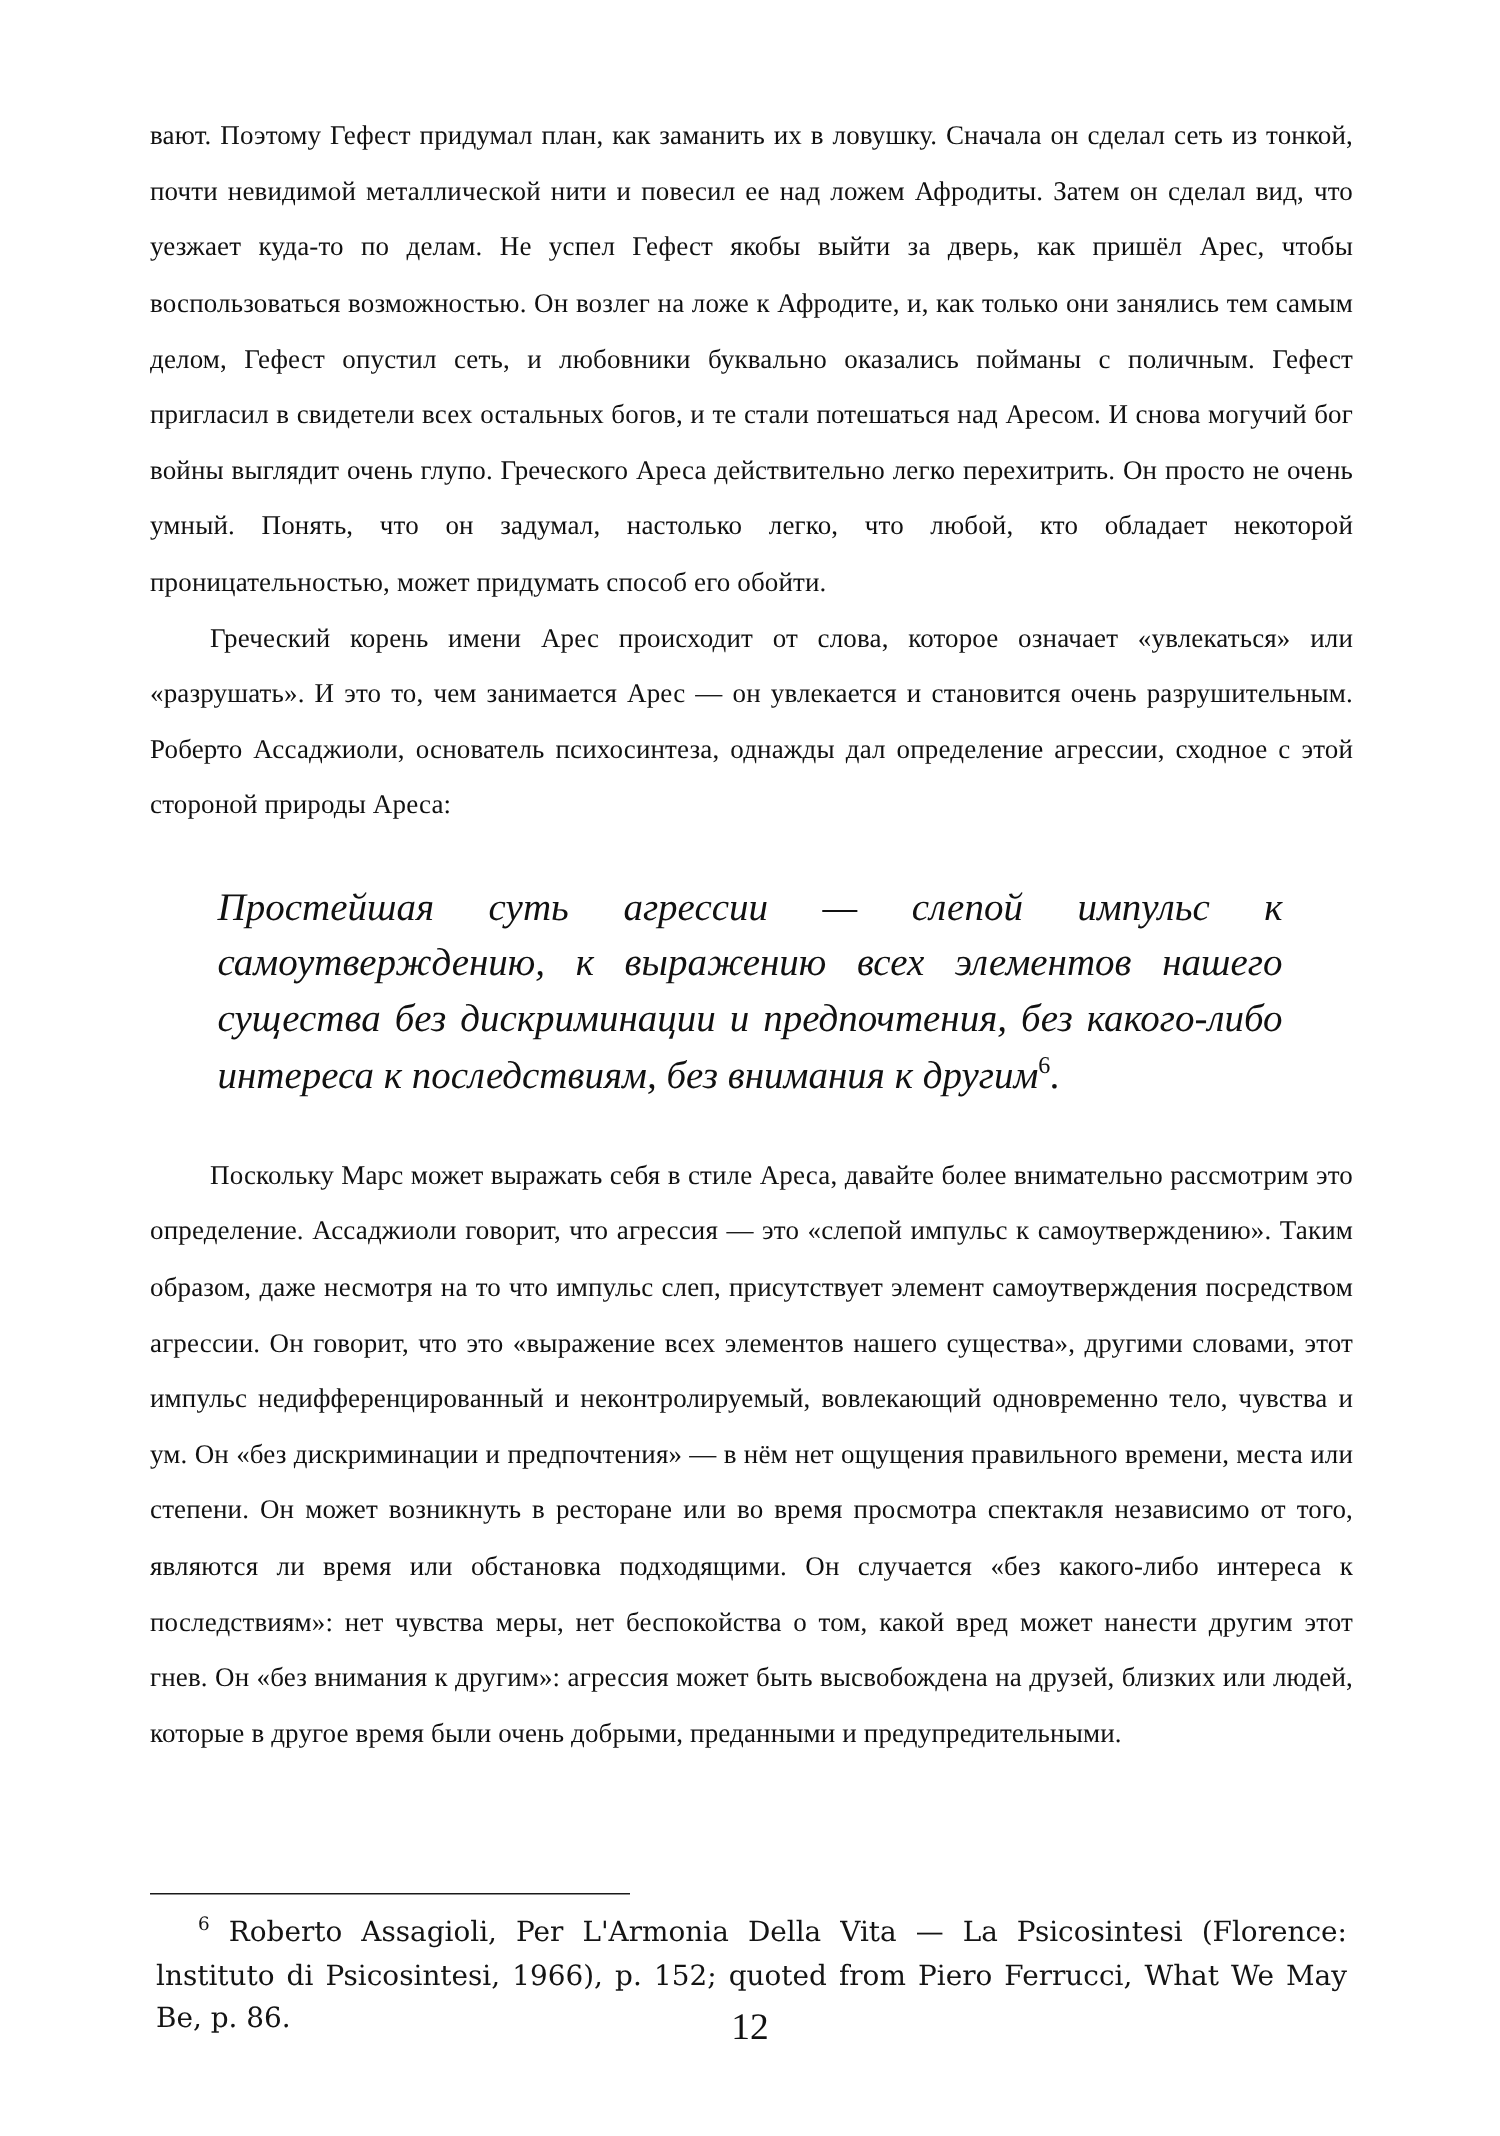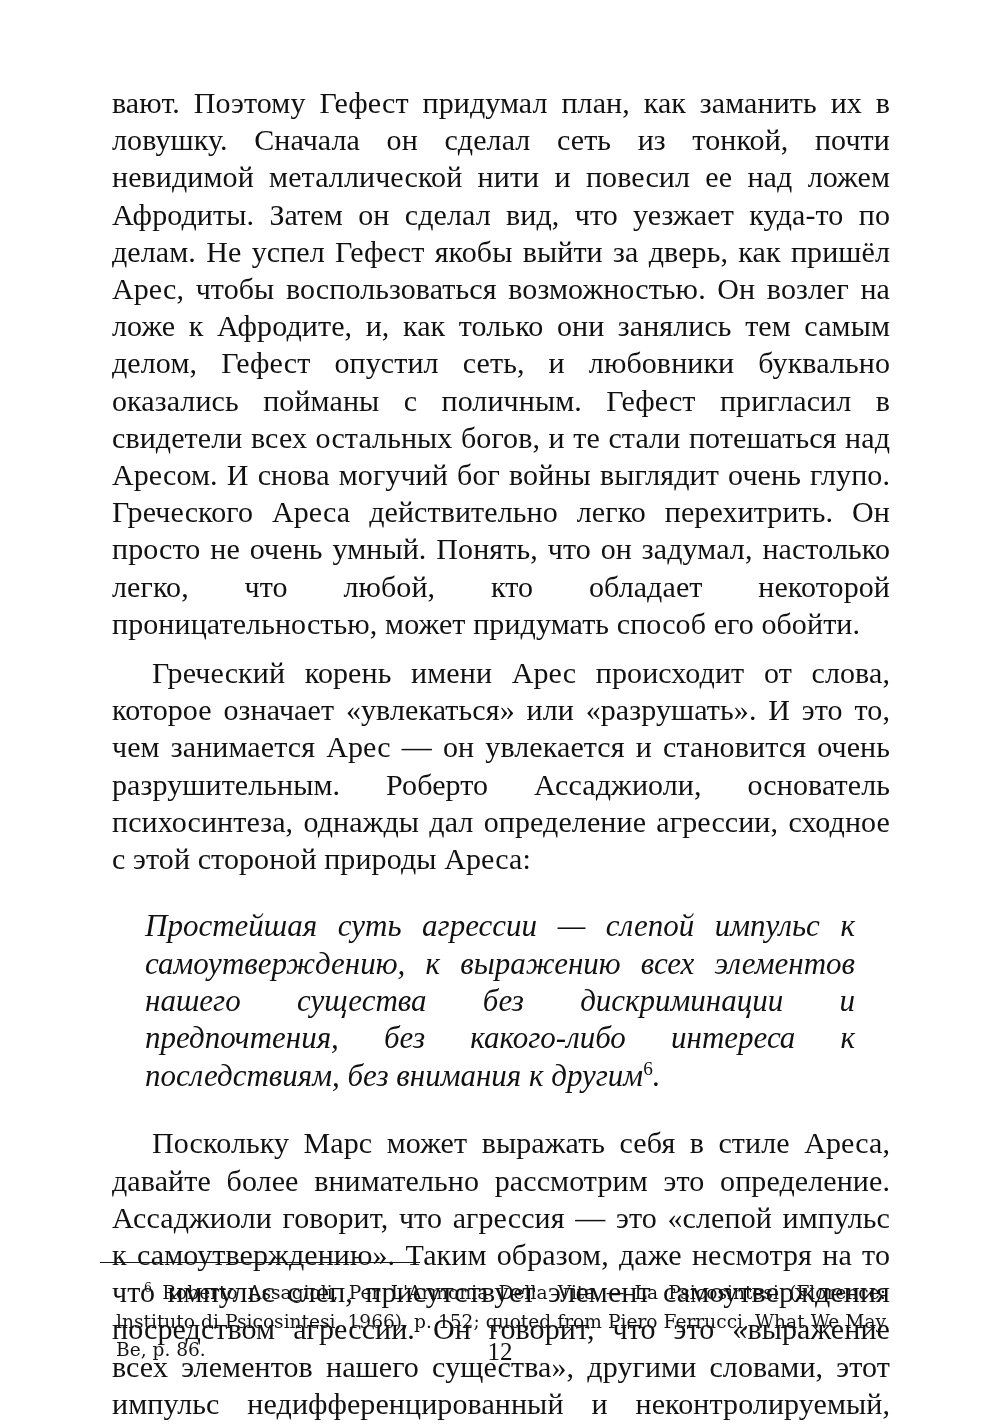--- a/index.html
+++ b/index.html
@@ -22,36 +22,36 @@
     box-sizing: border-box;
     overflow: hidden;
   }
   .text-column {
     position: absolute;
     left: 100px;
     top: 72px;
     width: 802px;
   }
   p.body-para {
-    margin: 12px;
-    font-size: 30px;
+    margin: 0;
+    font-size: 18px;
     line-height: 37.2px;
     text-align: justify;
     text-indent: 40px;
     hyphens: manual;
     letter-spacing: 0.1px;
   }
   p.body-para.continuation {
     text-indent: 0;
   }
   .blockquote {
     margin: 30px 0 30px 0;
     padding: 0 47px 0 45px;
     font-style: italic;
-    font-size: 31px;
+    font-size: 26px;
     line-height: 37.4px;
     text-align: justify;
   }
   .blockquote p {
     margin: 0;
     text-indent: 0;
   }
   sup.fn-ref {
     font-size: 0.62em;
     vertical-align: super;
@@ -64,21 +64,21 @@
     top: 1262px;
     width: 802px;
   }
   .footnote-rule {
     width: 320px;
     height: 0;
     border-top: 1.6px solid #1a1a1a;
     margin: 0 0 12px 0;
   }
   .footnote-text {
-    margin: 16px;
+    margin: 4px;
     font-family: "DejaVu Serif", "Liberation Serif", serif;
     font-size: 18.6px;
     line-height: 28.5px;
     text-align: justify;
     text-indent: 28px;
     color: #141414;
   }
   .footnote-text sup {
     font-size: 0.66em;
     vertical-align: super;

